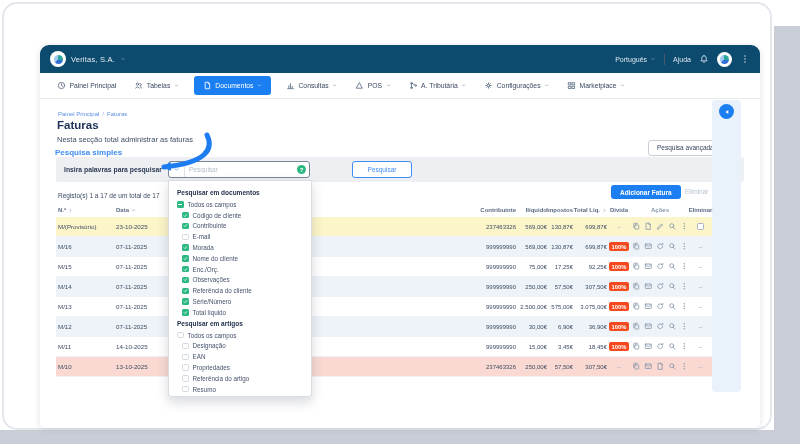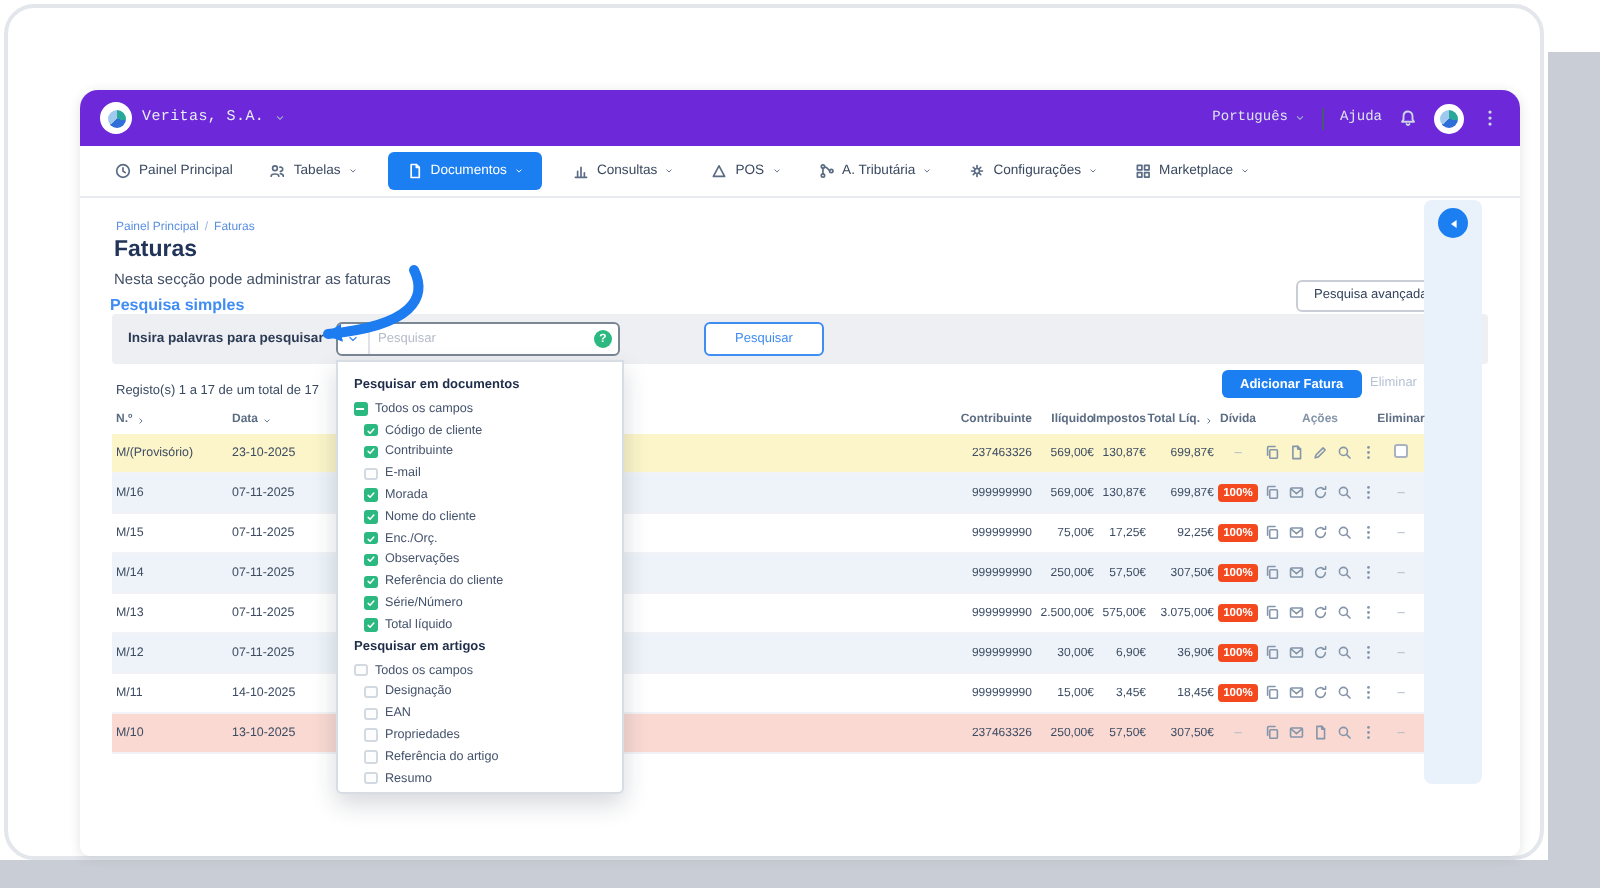--- a/index.html
+++ b/index.html
@@ -9,22 +9,22 @@
   
   .gray-right  { position:absolute; left:774px; top:26px; width:26px; height:418px; background:#c9ced6; }
   .gray-bottom { position:absolute; left:0; top:430px; width:800px; height:14px; background:#c9ced6; }
   .card { position:absolute; left:2px; top:2px; width:770px; height:428px; background:#fff;
           border:2px solid #e3e7ec; border-radius:15px; }
 
   
   .window { position:absolute; left:40px; top:45px; width:720px; height:383px; background:#fff;
             border-radius:9px 9px 5px 5px; box-shadow:0 1px 6px rgba(40,50,70,.14); }
 
-  .topbar { position:absolute; top:0; left:0; right:0; height:28px; background:#6d28d9;
-            border-radius:9px 9px 0 0; display:flex; align-items:center; padding:0 10px; color:#e7edf4;font-family:Liberation Mono, monospace; }
+  .topbar { position:absolute; top:0; left:0; right:0; height:28px; background:#0c4a6e;
+            border-radius:9px 9px 0 0; display:flex; align-items:center; padding:0 10px; color:#e7edf4; }
   .brand { display:flex; align-items:center; gap:5px; cursor:pointer; }
   .logo, .avatar { width:16px; height:16px; border-radius:50%; background:#fff; display:flex; align-items:center; justify-content:center; flex:none; }
   .logo i, .avatar i { width:9px; height:9px; border-radius:50%; display:block;
         background:conic-gradient(#2aa79b 0 100deg,#2f6fd8 100deg 230deg,#9fc9ee 230deg 360deg); }
   .brand .bname { font-size:7.5px; letter-spacing:.2px; }
   .topbar-right { margin-left:auto; display:flex; align-items:center; gap:8px; }
   .lang { display:flex; align-items:center; gap:3px; font-size:7px; color:#dde6f0; cursor:pointer; }
   .tdiv { width:1px; height:11px; background:#4a5a6e; }
   .help-link { font-size:7px; color:#dde6f0; cursor:pointer; text-decoration:none; }
   .avatar { width:15px; height:15px; }
@@ -237,21 +237,21 @@
       </div>
     </nav>
 
   <div class="breadcrumb">
     <span>Painel Principal</span>
     <span class="sep">/</span>
     <span>Faturas</span>
   </div>
 
   <h1 class="page-title">Faturas</h1>
-  <div class="subtitle">Nesta secção pode administrar as faturas</div>
+  <div class="subtitle">Nesta secção total administrar as faturas</div>
   <div class="simple-label">Pesquisa simples</div>
   <button class="adv-btn">Pesquisa avançada</button>
 
   <div class="search-band">
     <span class="s-label">Insira palavras para pesquisar</span>
     <div class="input-group">
       <button class="dd-toggle" id="dd-toggle">
           <svg class="ic" viewBox="0 0 16 16" width="7" height="7">
             <path d="M4.5 6.2 8 9.7l3.5-3.5"></path>
           </svg>

